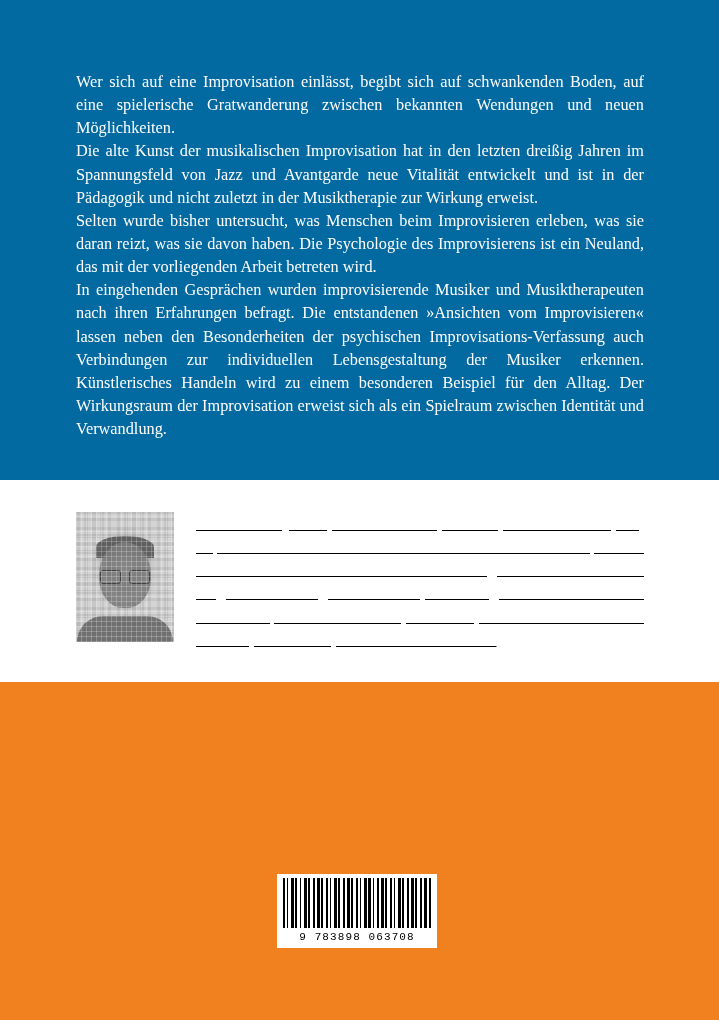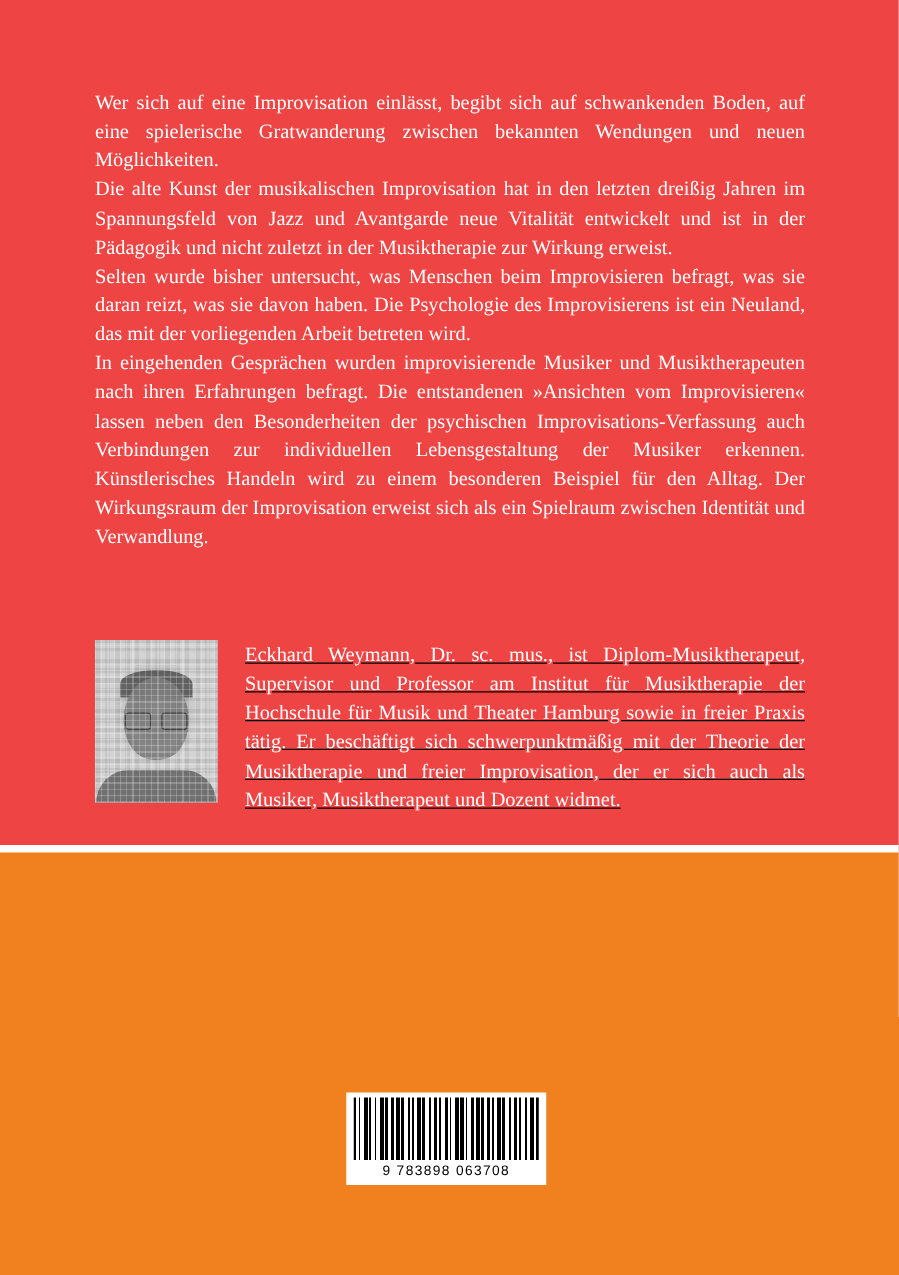--- a/index.html
+++ b/index.html
@@ -17,22 +17,22 @@
     position: relative;
     width: 719px;
     height: 1020px;
   }
   
   .back-top {
     position: absolute;
     left: 0;
     top: 0;
     width: 719px;
-    height: 676px;
-    background: #ef4444;
+    height: 480px;
+    background: #0369a1;
   }
   .blurb {
     position: absolute;
     left: 76px;
     top: 70px;
     width: 568px;
     color: #ffffff;
     font-size: 16.3px;
     line-height: 1.42;
     text-align: justify;
@@ -177,36 +177,36 @@
         #000 102px 104px, #fff 104px 107px, #000 107px 109px, #fff 109px 111px,
         #000 111px 112px, #fff 112px 115px, #000 115px 118px, #fff 118px 119px,
         #000 119px 121px, #fff 121px 124px, #000 124px 126px, #fff 126px 128px,
         #000 128px 131px, #fff 131px 132px, #000 132px 134px, #fff 134px 137px,
         #000 137px 139px, #fff 139px 141px, #000 141px 144px, #fff 144px 146px,
         #000 146px 148px);
   }
   .barcode-number {
     margin-top: 3px;
     text-align: center;
-    font-family: Liberation Sans, sans-serif;
+    font-family: Liberation Mono, monospace;
     font-size: 11px;
     letter-spacing: 1.1px;
     color: #000000;
   }
 </style>
 </head>
 <body>
 
 <div class="page">
 
   <div class="back-top">
     <div class="blurb">
       <p>Wer sich auf eine Improvisation einlässt, begibt sich auf schwankenden Boden, auf eine spielerische Gratwanderung zwischen bekannten Wendungen und neuen Möglichkeiten.</p>
       <p>Die alte Kunst der musikalischen Improvisation hat in den letzten dreißig Jahren im Spannungsfeld von Jazz und Avantgarde neue Vitalität entwickelt und ist in der Pädagogik und nicht zuletzt in der Musiktherapie zur Wirkung erweist.</p>
-      <p>Selten wurde bisher untersucht, was Menschen beim Improvisieren befragt, was sie daran reizt, was sie davon haben. Die Psychologie des Improvisierens ist ein Neuland, das mit der vorliegenden Arbeit betreten wird.</p>
+      <p>Selten wurde bisher untersucht, was Menschen beim Improvisieren erleben, was sie daran reizt, was sie davon haben. Die Psychologie des Improvisierens ist ein Neuland, das mit der vorliegenden Arbeit betreten wird.</p>
       <p>In eingehenden Gesprächen wurden improvisierende Musiker und Musiktherapeuten nach ihren Erfahrungen befragt. Die entstandenen »Ansichten vom Improvisieren« lassen neben den Besonderheiten der psychischen Improvisations-Verfassung auch Verbindungen zur individuellen Lebensgestaltung der Musiker erkennen. Künstlerisches Handeln wird zu einem besonderen Beispiel für den Alltag. Der Wirkungsraum der Improvisation erweist sich als ein Spielraum zwischen Identität und Verwandlung.</p>
     </div>
 
     <div class="author-block">
       <div class="author-photo">
         <div class="hairline"></div>
         <div class="face"></div>
         <div class="glasses"></div>
         <div class="shoulders"></div>
         <div class="grid-overlay"></div>

